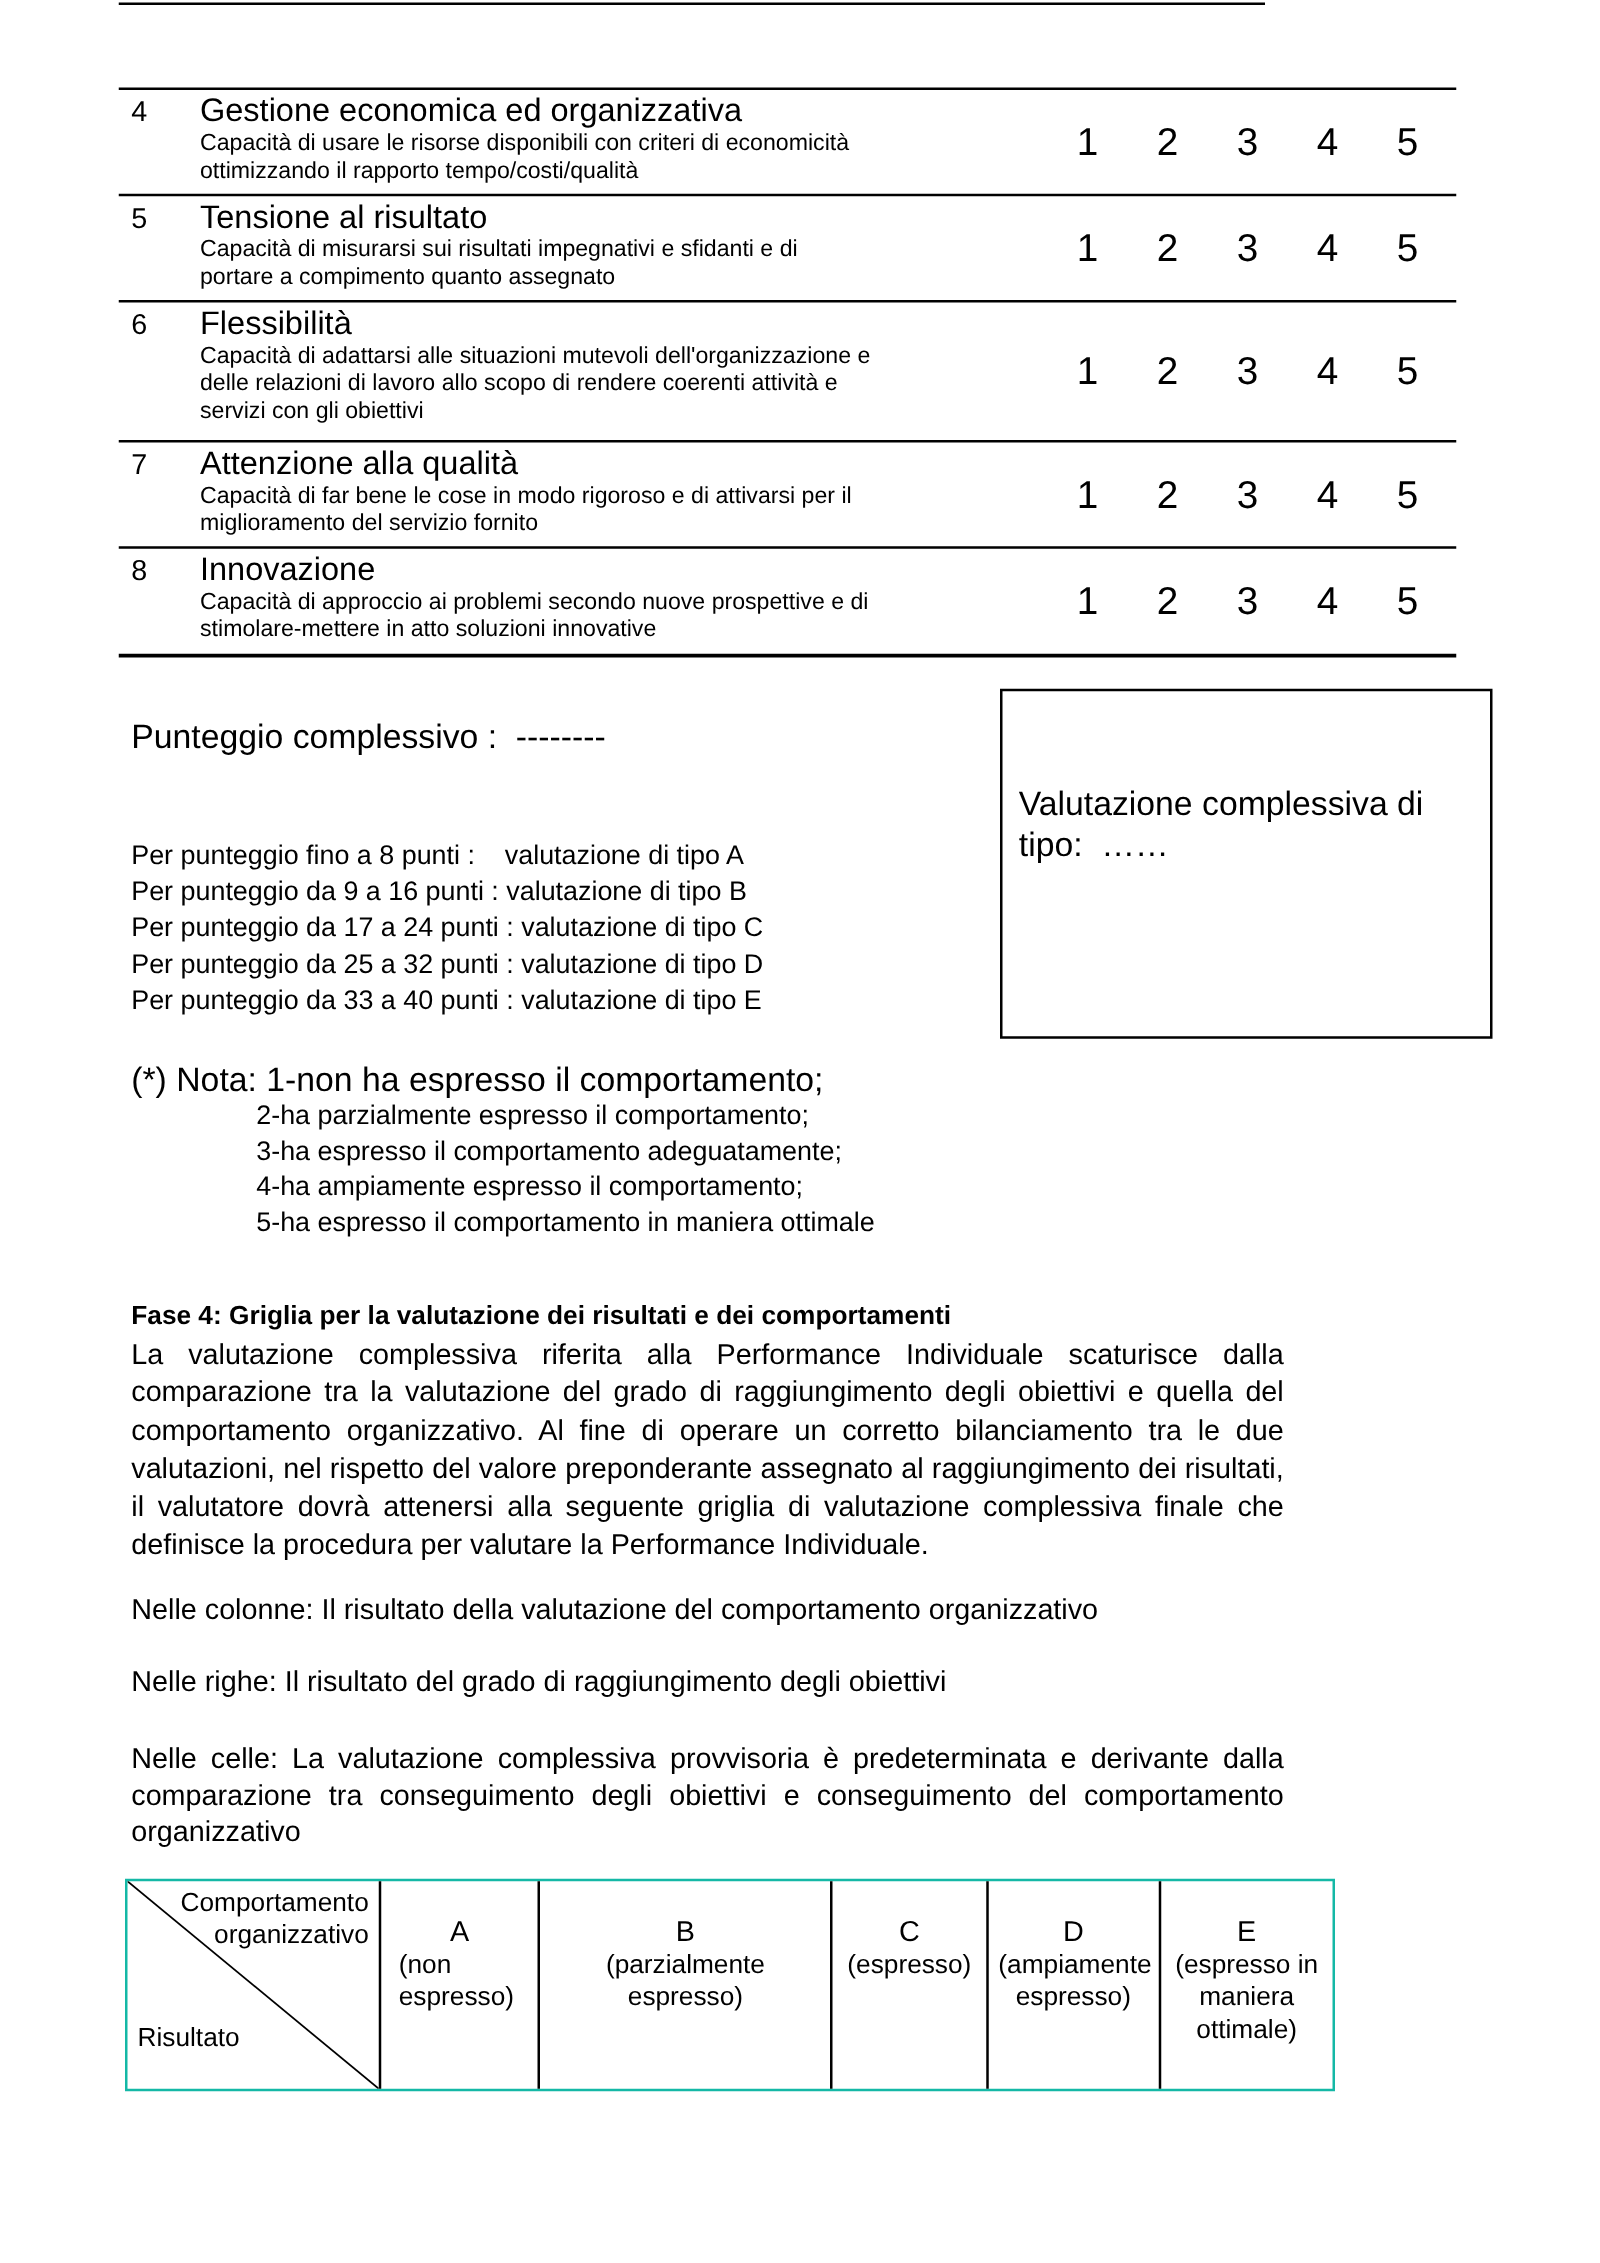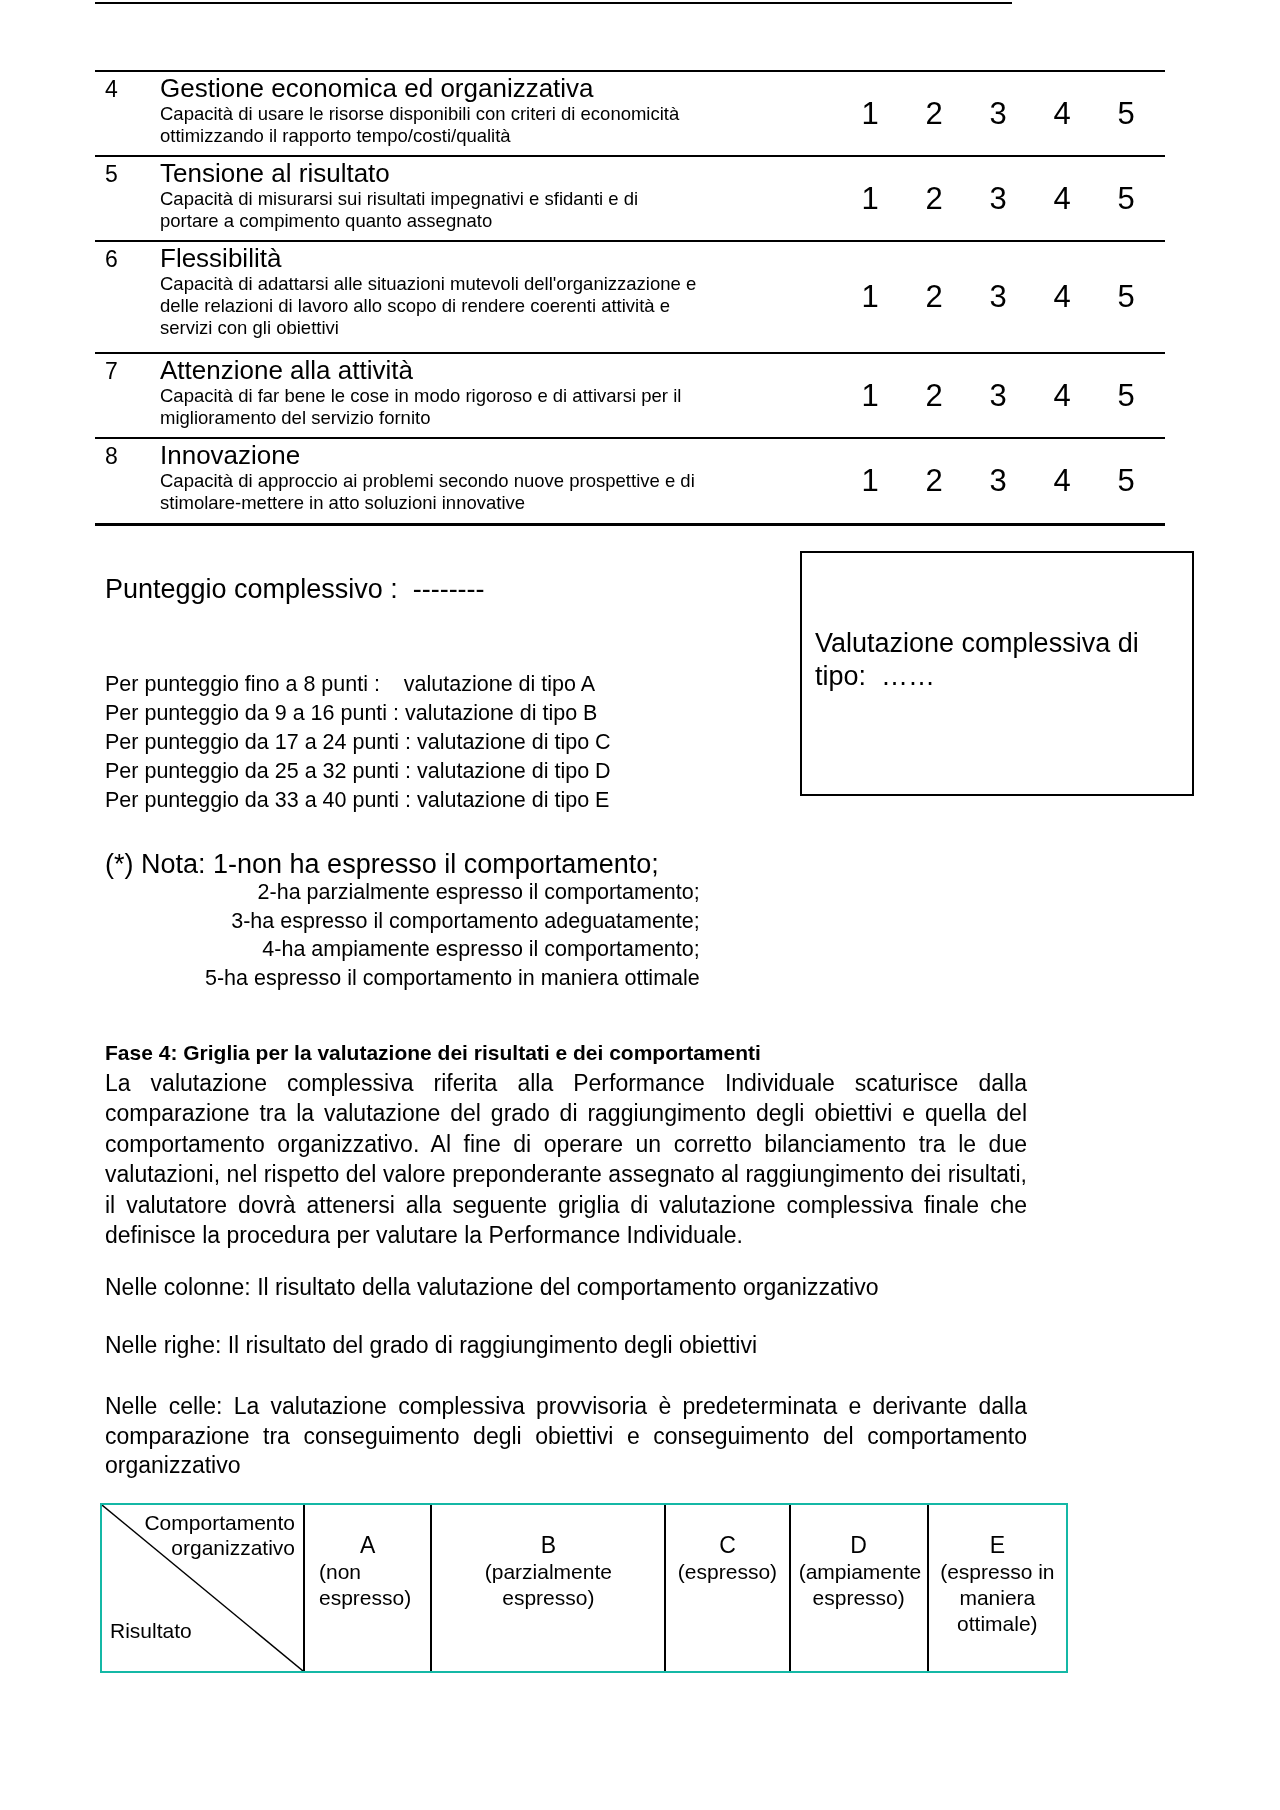--- a/index.html
+++ b/index.html
@@ -21,29 +21,29 @@
   .cbody{margin-left:65px;width:630px;}
   .ctitle{font-size:26px;line-height:29px;}
   .cdesc{font-size:18.5px;line-height:22px;white-space:pre-wrap;}
   .cscale{position:absolute;left:743px;top:50%;transform:translateY(-50%);display:flex;width:320px;}
   .cscale span{width:64px;text-align:center;font-size:31px;}
 
   
   .score-line{left:105px;top:574px;font-size:27px;white-space:pre-wrap;}
 
   
-  .vbox{left:800px;top:551px;width:394px;height:245px;border:2px solid #000;box-sizing:border-box;}
+  .vbox{left:800px;top:551px;width:394px;height:280px;border:2px solid #000;box-sizing:border-box;}
   .vbox-text{margin:74px 0 0 13px;font-size:27px;line-height:33px;white-space:pre-wrap;}
 
   
   .ranges{left:105px;top:670px;font-size:21.5px;line-height:29px;white-space:pre-wrap;}
 
   
   .note-first{left:105px;top:849px;font-size:27px;}
-  .note-rest{left:205px;top:878px;font-size:21.5px;line-height:28.7px;white-space:pre-wrap;text-align:right;}
+  .note-rest{left:205px;top:878px;font-size:21.5px;line-height:28.7px;white-space:pre-wrap;}
 
   
   .fase4{left:105px;top:1038px;width:922px;}
   .f4-heading{font-weight:bold;font-size:21px;line-height:30px;}
   .f4-body{font-size:23px;line-height:30.4px;text-align:justify;}
   .nelle-colonne{left:105px;top:1274px;font-size:23px;}
   .nelle-righe{left:105px;top:1332px;font-size:23px;}
   .nelle-celle{left:105px;top:1392px;width:922px;font-size:23px;line-height:29.5px;text-align:justify;}
 
   
@@ -118,21 +118,21 @@
       <span>2</span>
       <span>3</span>
       <span>4</span>
       <span>5</span>
     </div>
   </div>
 
   <div class="crow h7">
     <div class="cnum">7</div>
     <div class="cbody">
-      <div class="ctitle">Attenzione alla attività</div>
+      <div class="ctitle">Attenzione alla qualità</div>
       <div class="cdesc">Capacità di far bene le cose in modo rigoroso e di attivarsi per il
 miglioramento del servizio fornito</div>
     </div>
     <div class="cscale">
       <span>1</span>
       <span>2</span>
       <span>3</span>
       <span>4</span>
       <span>5</span>
     </div>

